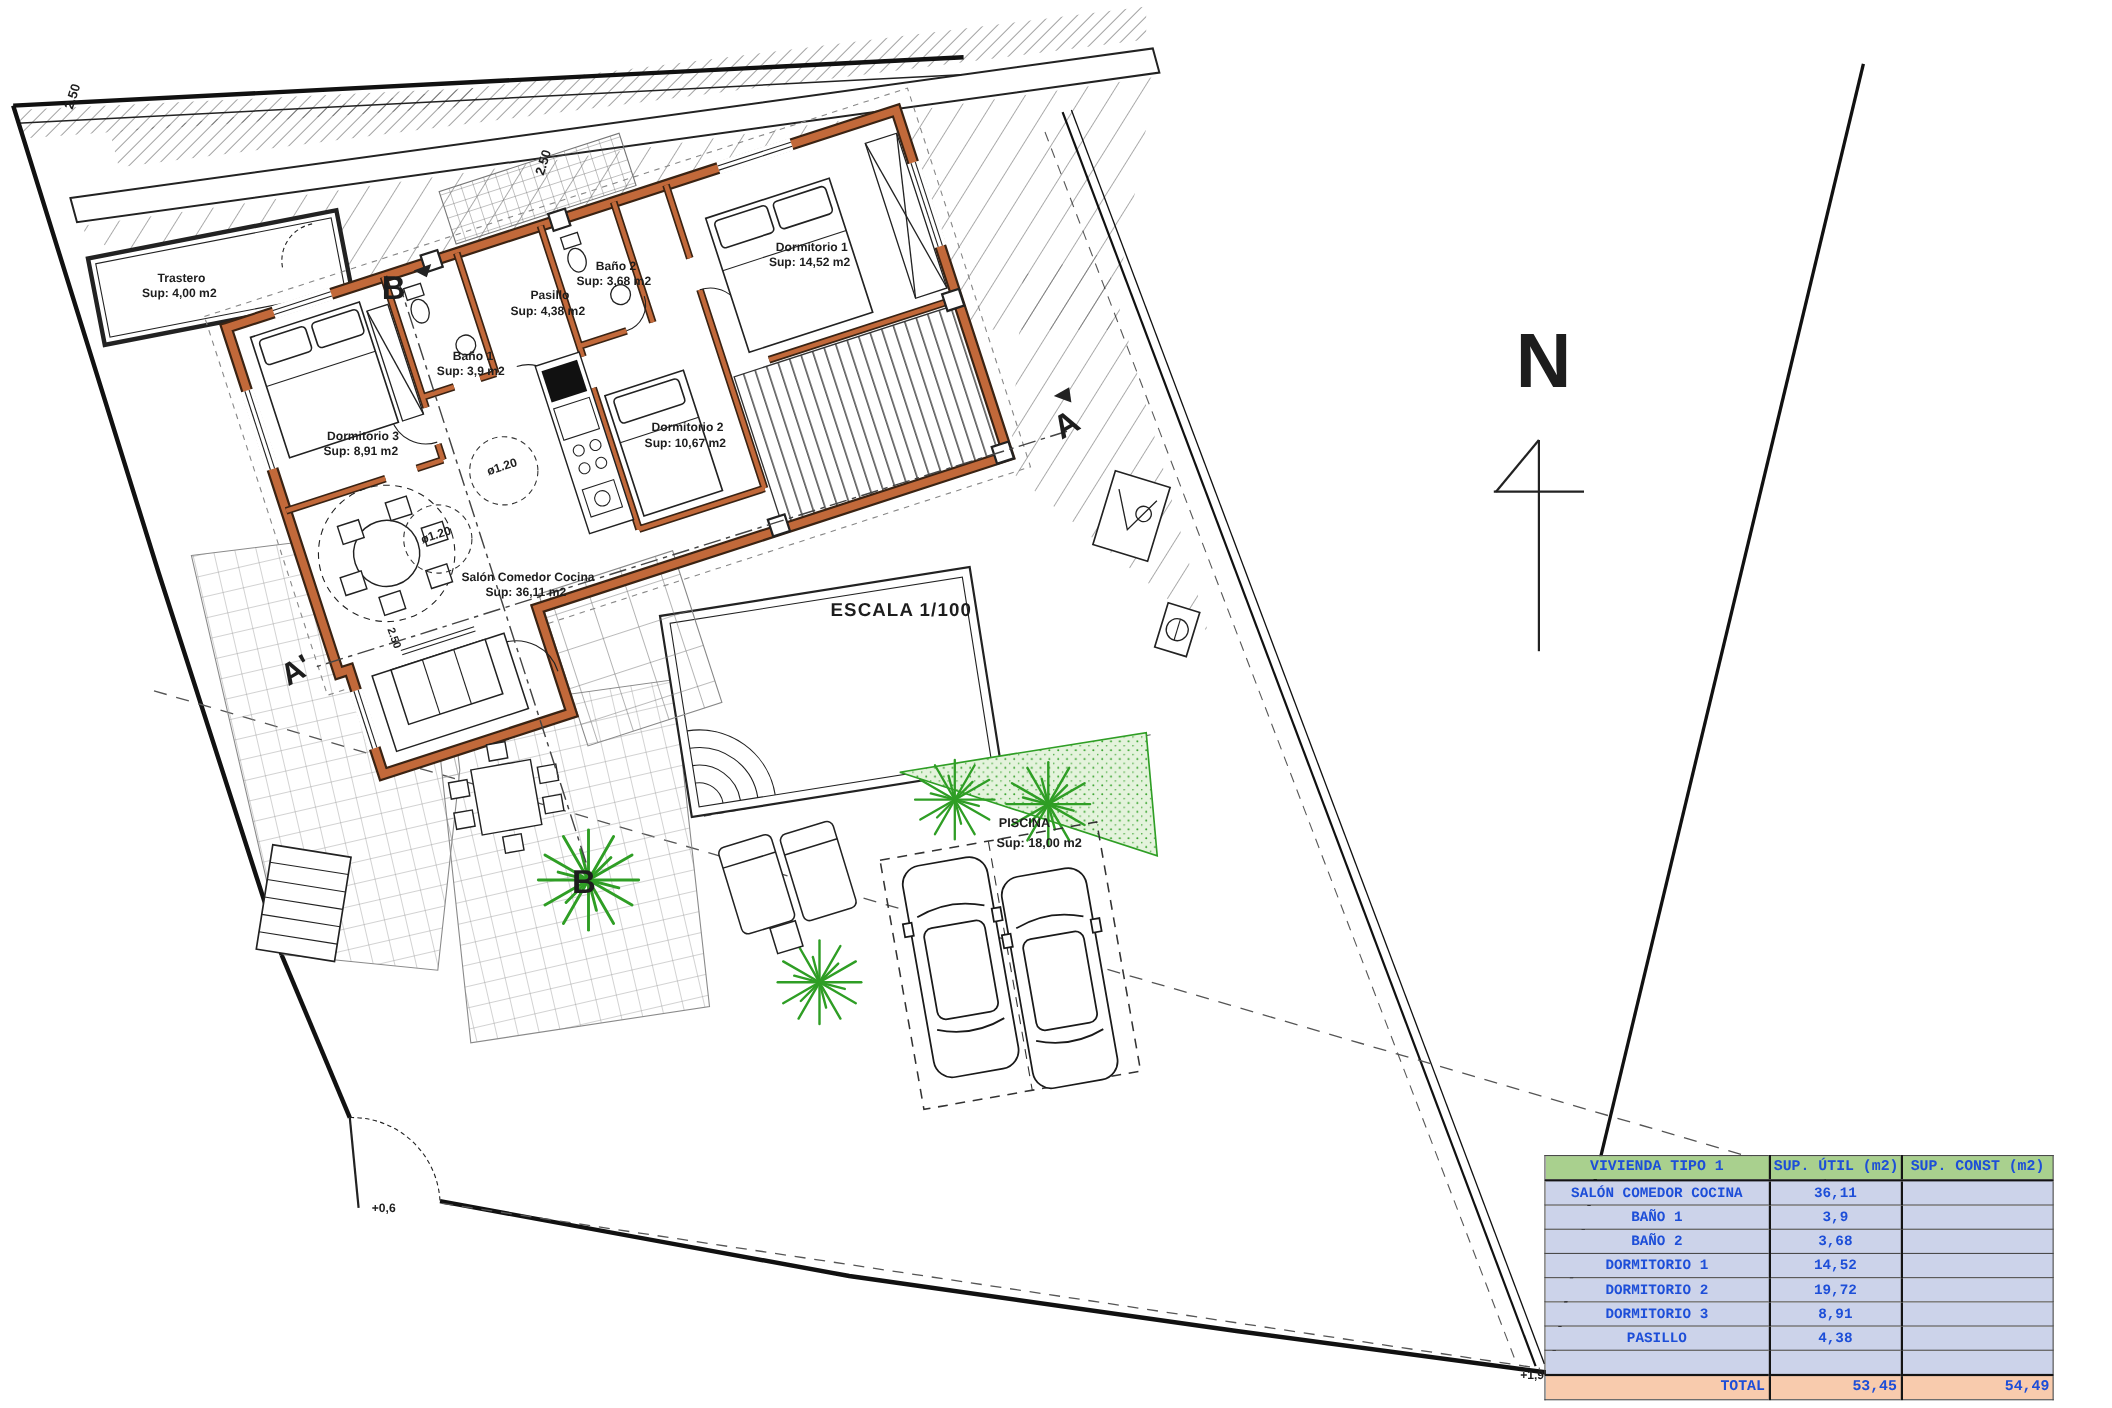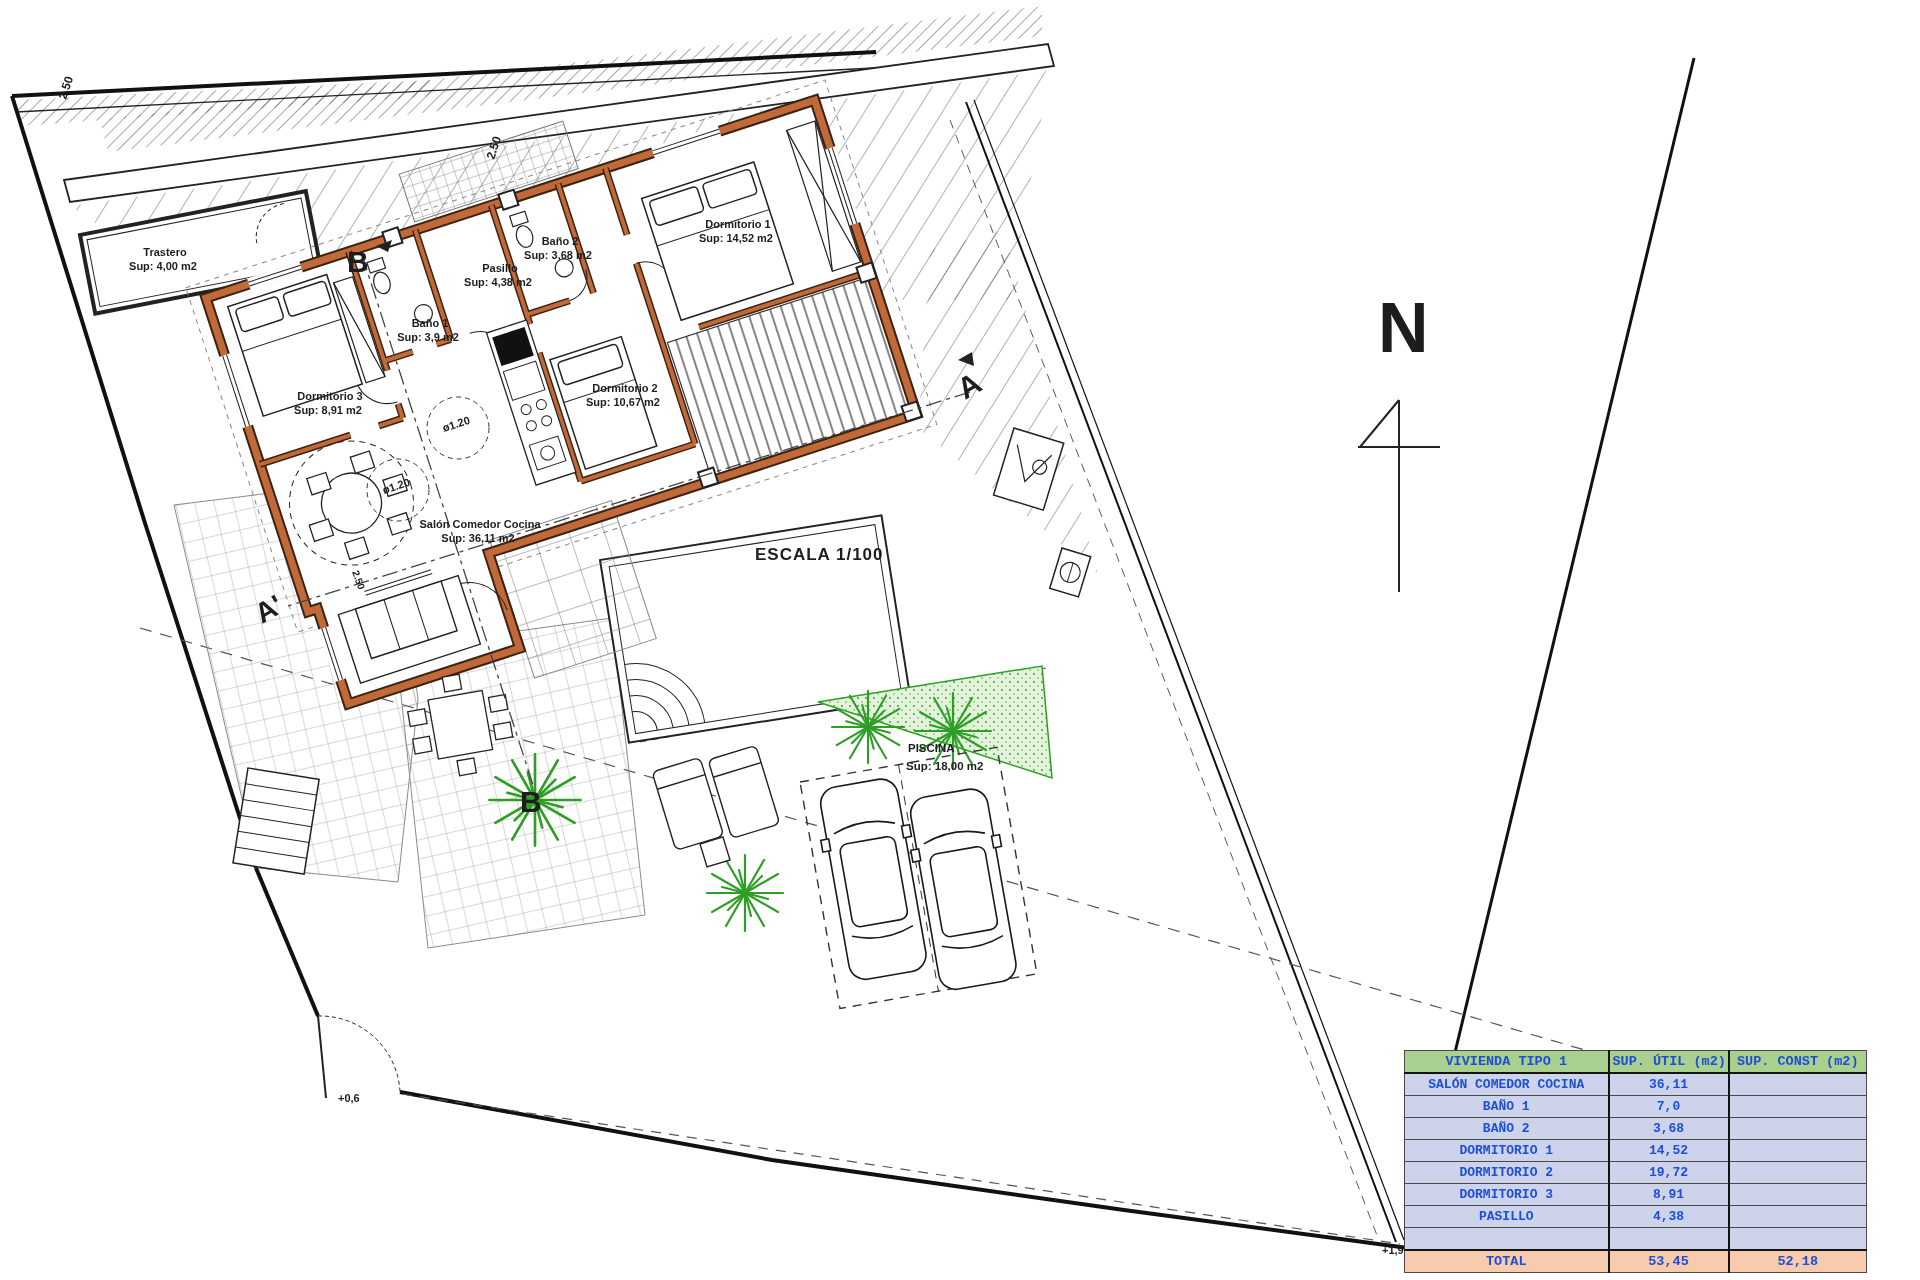--- a/index.html
+++ b/index.html
@@ -9,21 +9,21 @@
   .plan-label{font-family:"Liberation Sans",sans-serif;font-weight:bold;fill:#1d1d1d;}
   
   .area-table-wrap{position:absolute;left:1404px;top:1050px;width:462px;}
   table.area-table{width:100%;border-collapse:collapse;border:1px solid #3b82f6;
       font-family:Liberation Mono, monospace;font-size:13px;color:#1d4ed8;table-layout:fixed;}
   table.area-table th,table.area-table td{border:1px solid #4a4a4a;text-align:center;
       padding:2px 3px;height:17px;overflow:hidden;white-space:nowrap;}
   table.area-table td+td,table.area-table th+th{border-left:2px solid #141414;margin-left:40px;}
   table.area-table th{background:#a9d08e;font-weight:bold;font-size:13.5px;border-bottom:2px solid #141414;}
   table.area-table td{background:#ccd3ea;font-weight:600;}
-  table.area-table tr.total-row td{background:#f8cbad;font-weight:bold;font-size:13.5px;border-top:2px solid #141414;}
+  table.area-table tr.total-row td{background:#f8cbad;font-weight:bold;font-size:13.5px;border-top:2px solid #141414;text-align:right;}
 </style>
 </head>
 <body>
 
 <div class="canvas">
 <svg width="1920" height="1280" viewBox="0 0 1920 1280">
   <defs>
     <pattern id="hatchDense" width="9" height="9" patternUnits="userSpaceOnUse" patternTransform="rotate(45)">
       <line x1="0" y1="0" x2="0" y2="9" stroke="#333" stroke-width="1"></line>
     </pattern>
@@ -430,21 +430,21 @@
       </tr>
     </thead>
     <tbody>
       <tr>
         <td>SALÓN COMEDOR COCINA</td>
             <td>36,11</td>
             <td></td>
       </tr>
       <tr>
         <td>BAÑO 1</td>
-            <td>7,0</td>
+            <td>3,9</td>
             <td></td>
       </tr>
       <tr>
         <td>BAÑO 2</td>
             <td>3,68</td>
             <td></td>
       </tr>
       <tr>
         <td>DORMITORIO 1</td>
             <td>14,52</td>
@@ -466,18 +466,18 @@
             <td></td>
       </tr>
       <tr>
         <td></td>
             <td></td>
             <td></td>
       </tr>
       <tr class="total-row">
         <td>TOTAL</td>
             <td>53,45</td>
-            <td>52,18</td>
+            <td>54,49</td>
       </tr>
     </tbody>
   </table>
 </div>
 </div>
 
 </body></html>

